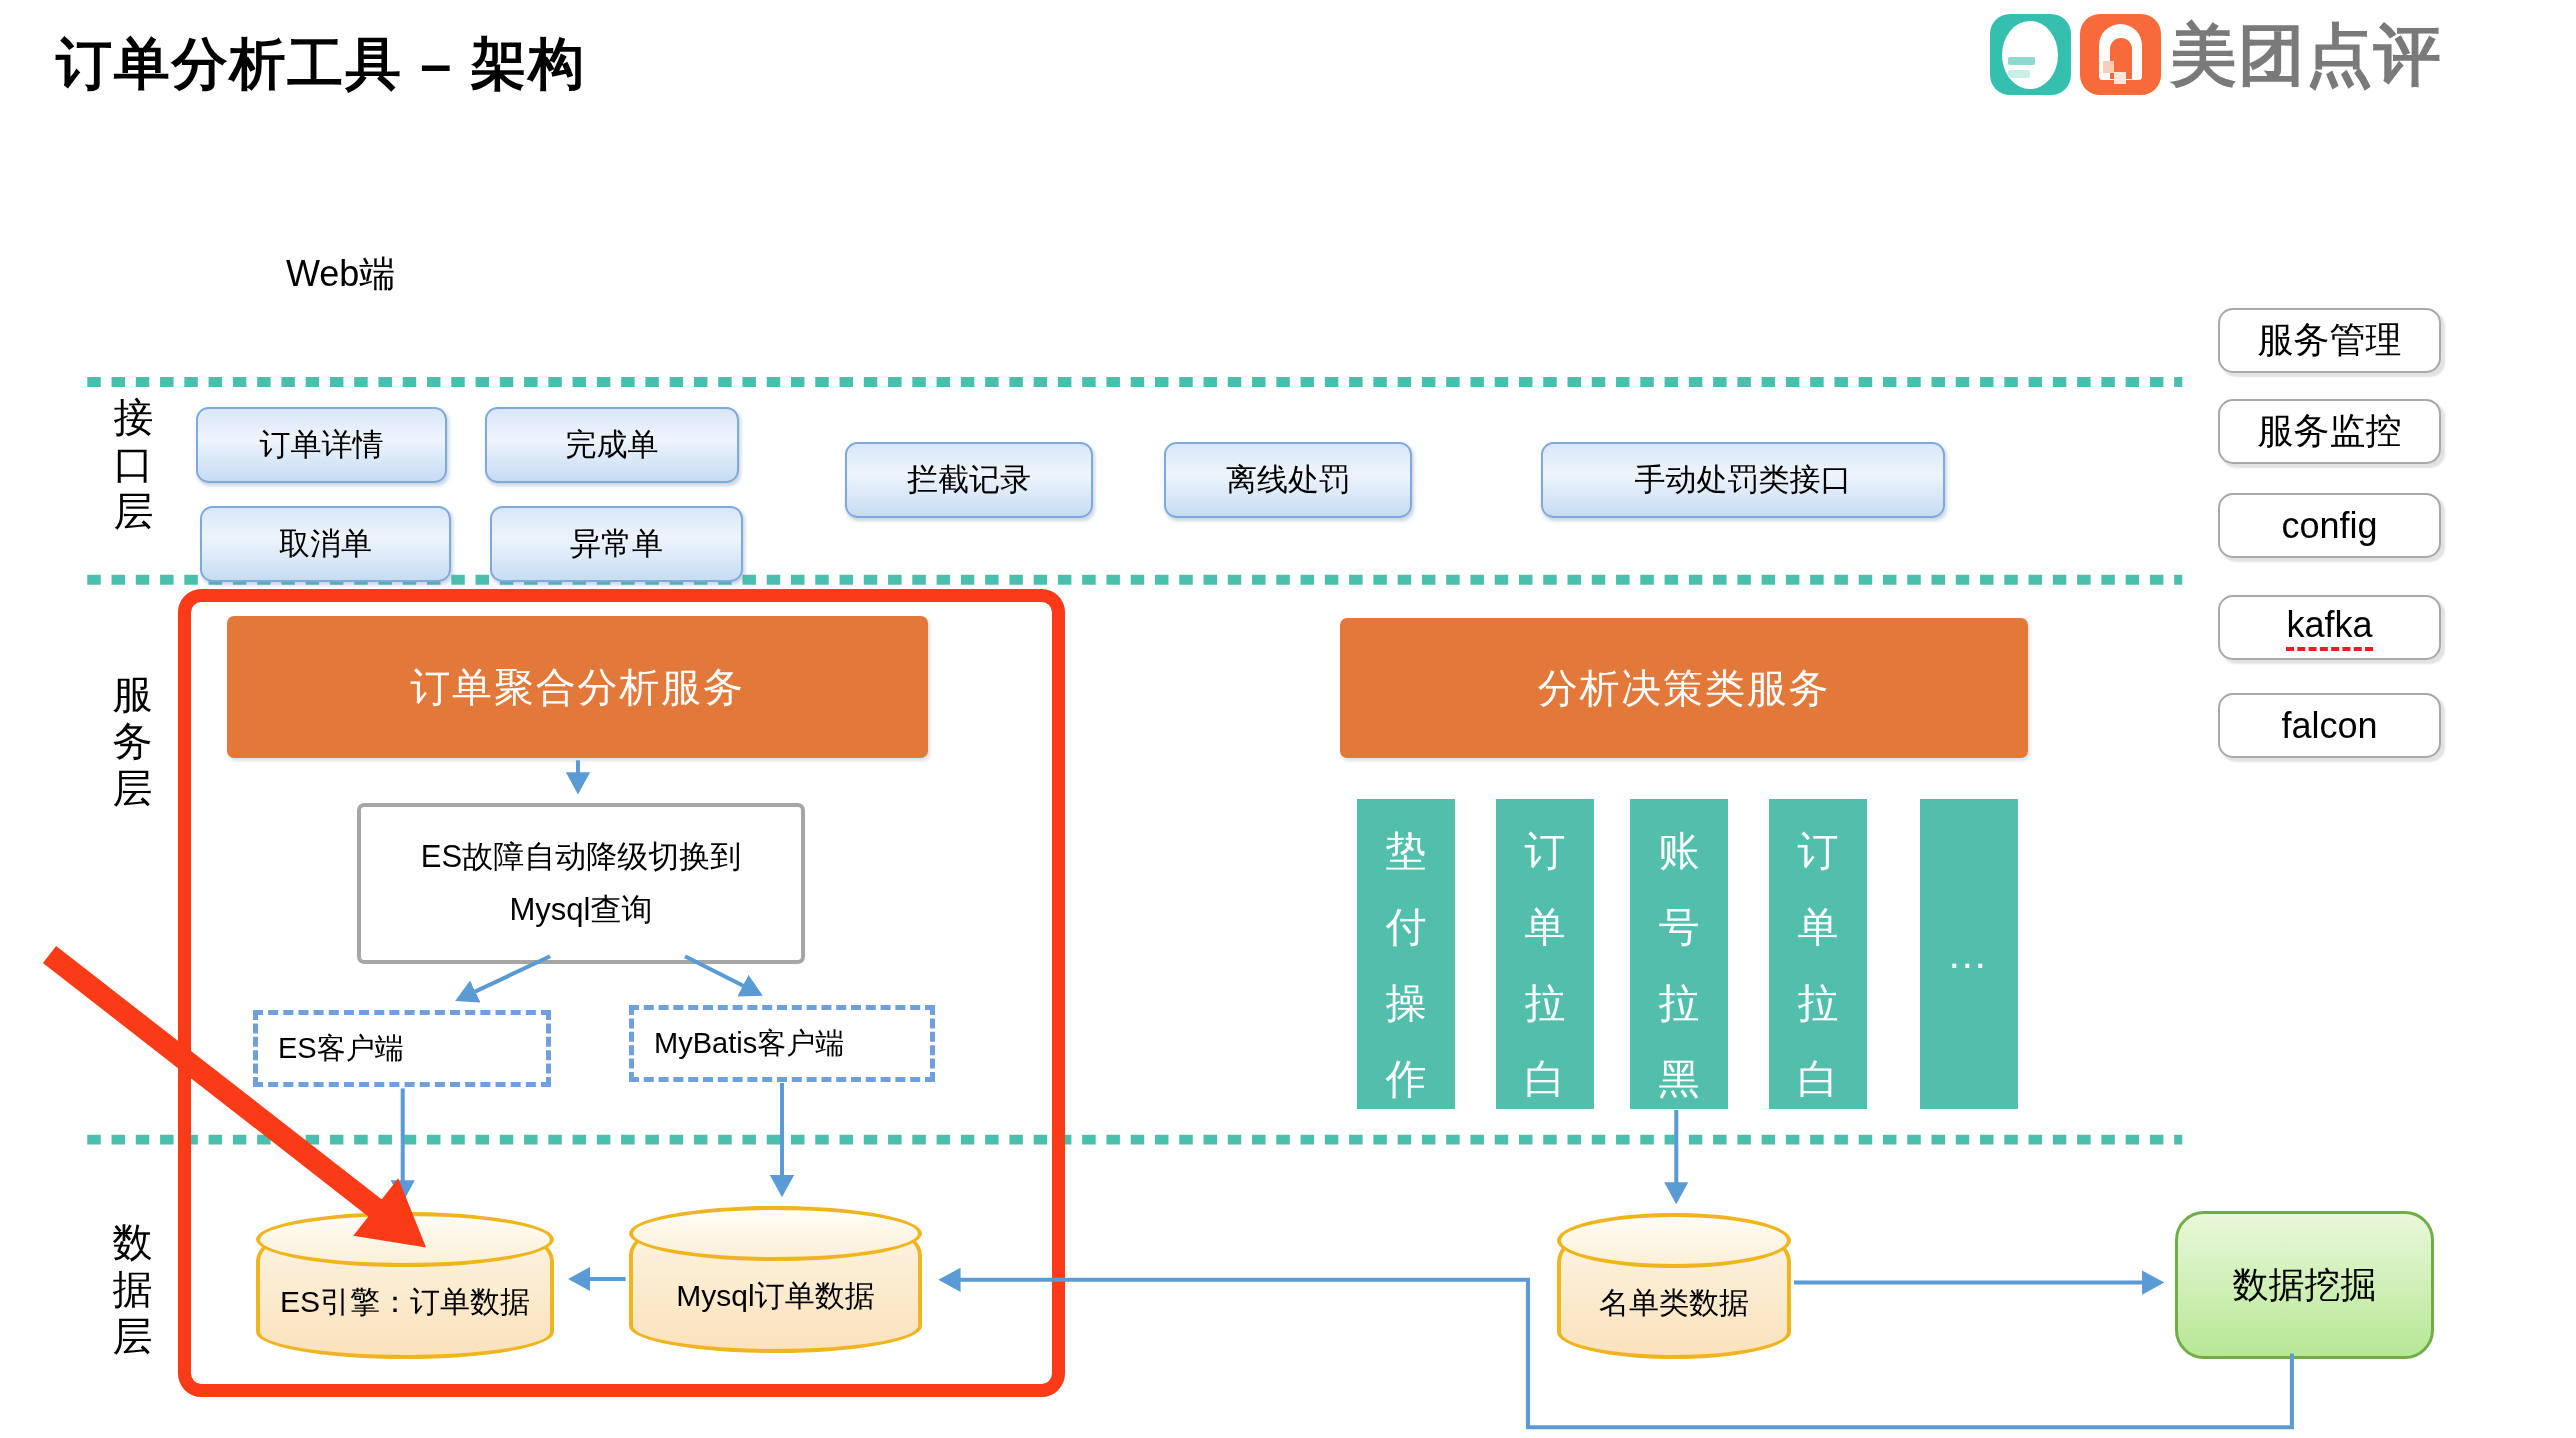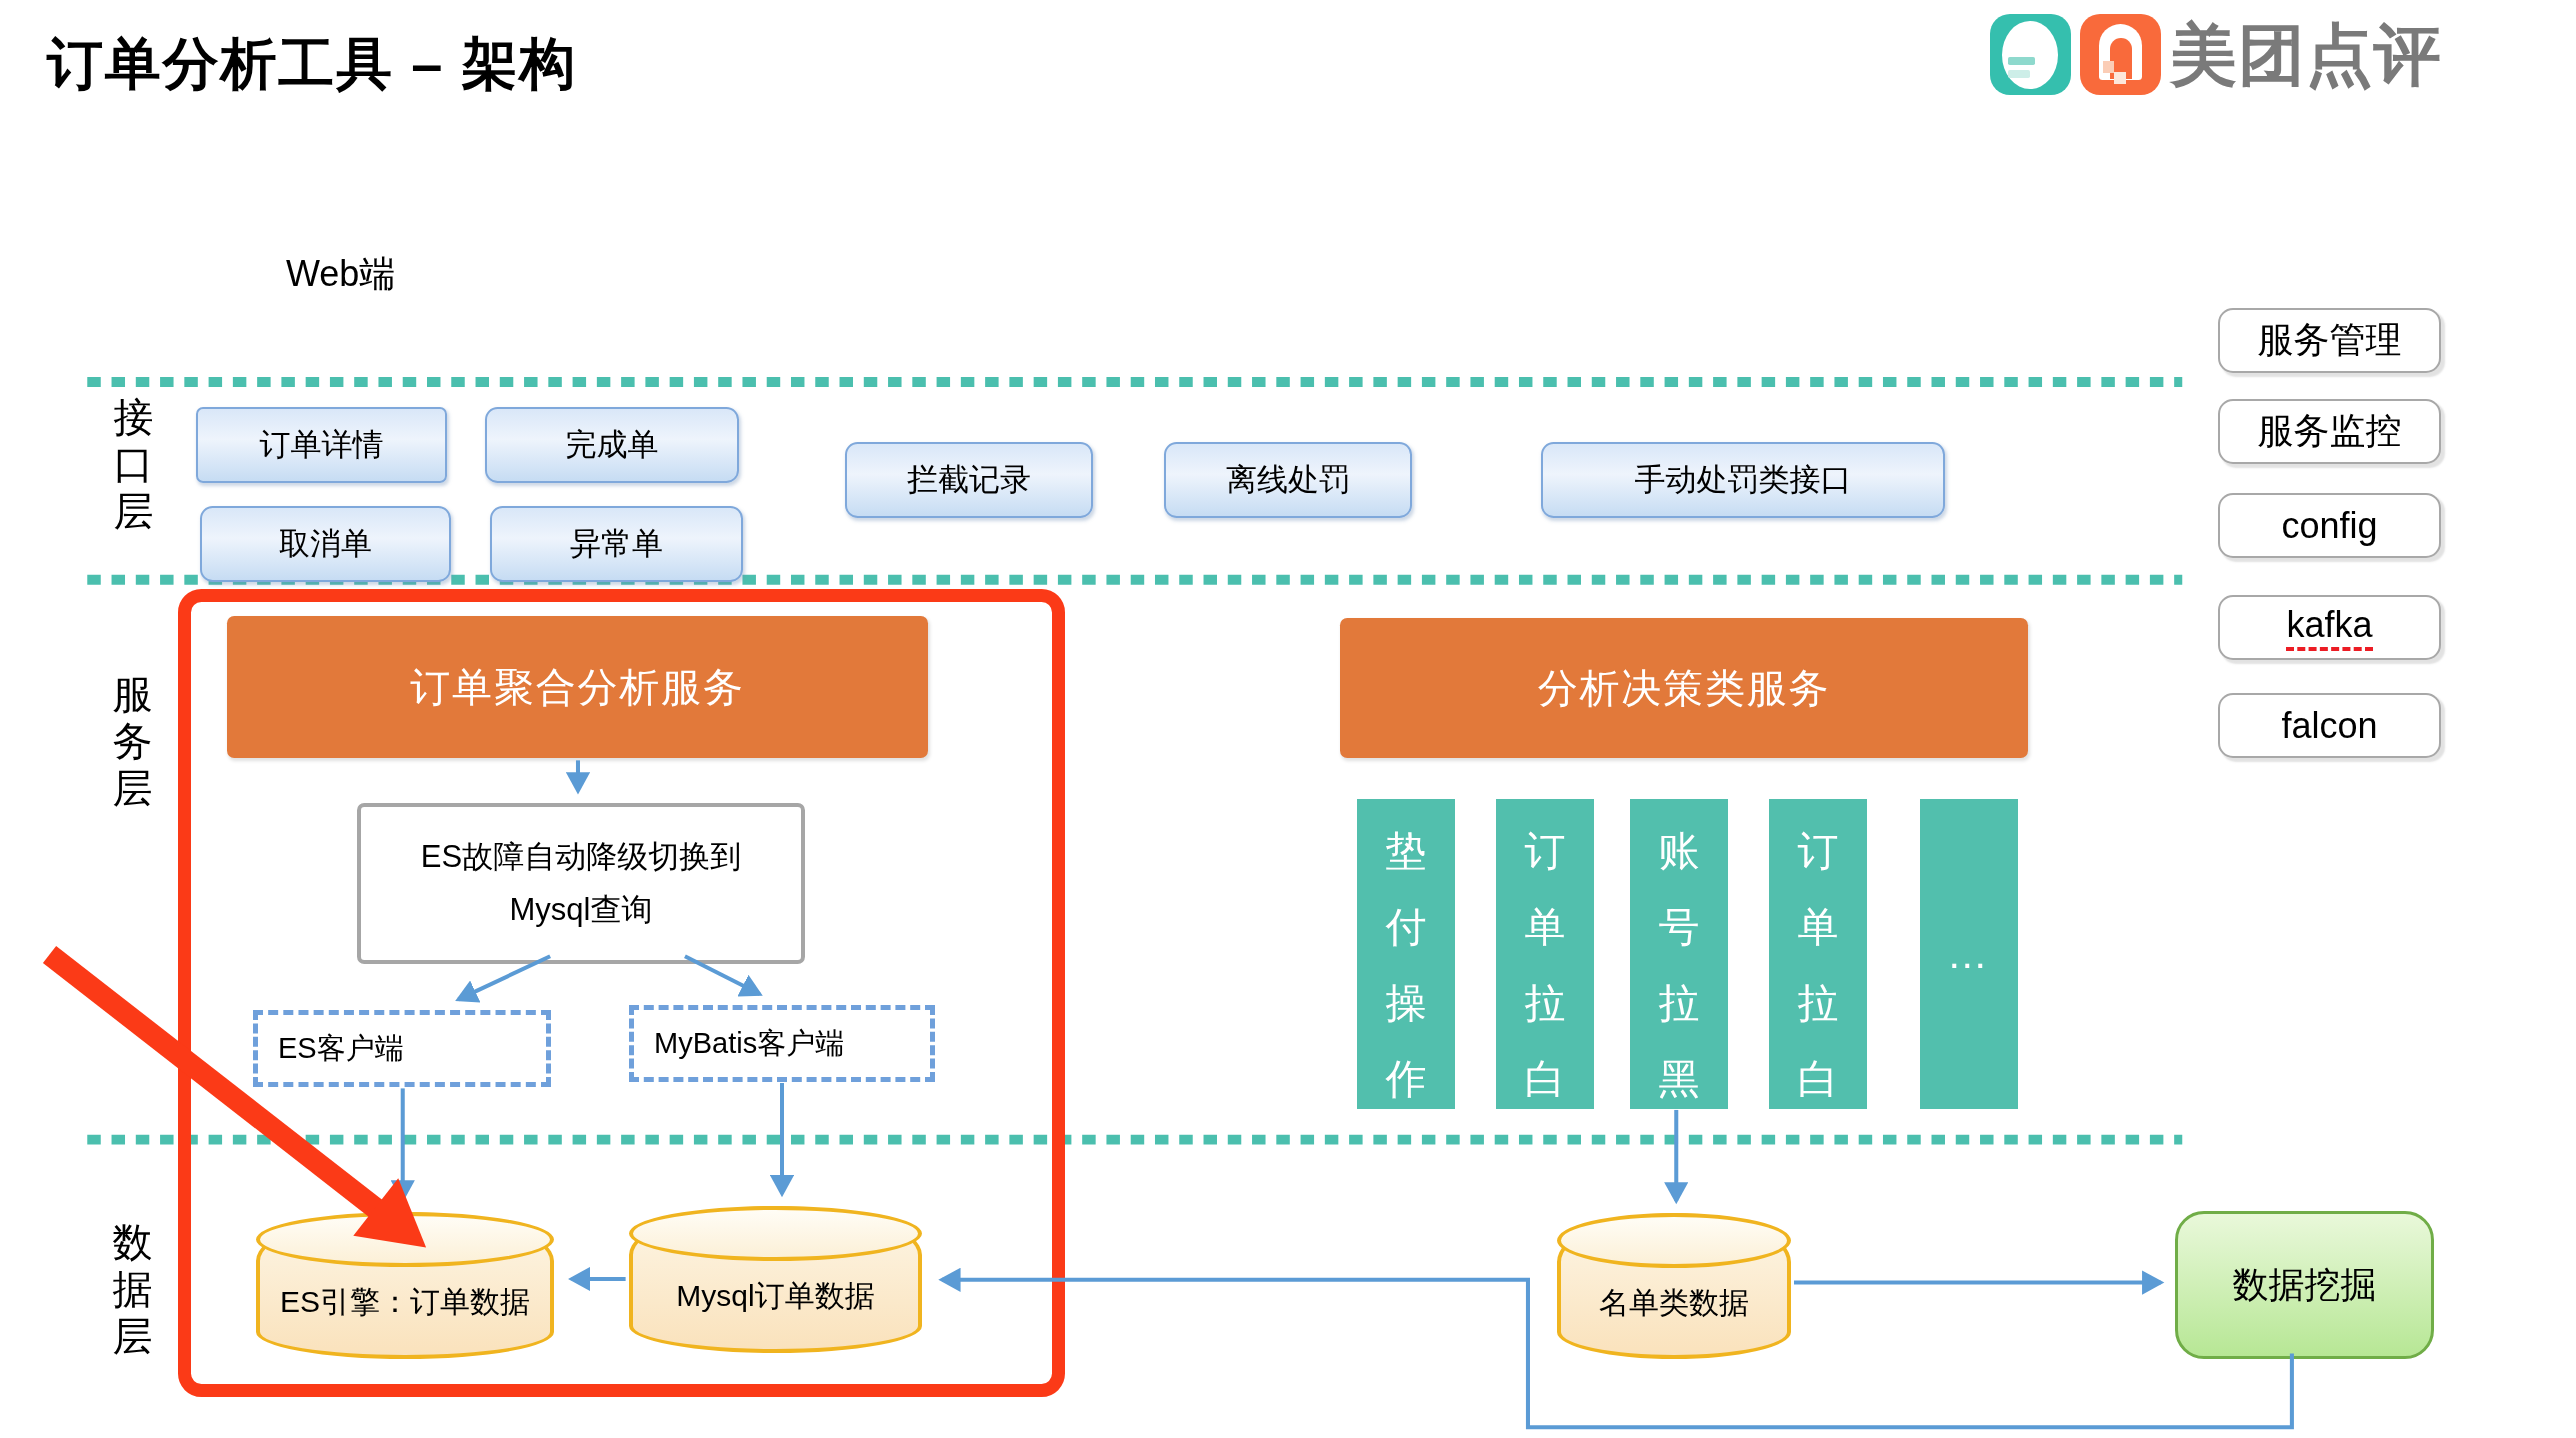--- a/index.html
+++ b/index.html
@@ -2,21 +2,21 @@
 <html style="font-size:14.4px"><head>
 <meta charset="utf-8">
 <style>
   html,body{margin:0;padding:0;background:#ffffff;}
   body{font-family:"Liberation Sans","DejaVu Sans",sans-serif;}
   #canvas{position:relative;width:2576px;height:1438px;background:#fff;overflow:hidden;}
 
   .abs{position:absolute;}
 
   
-  .slide-title{left:47px;top:27px;font-size:56px;font-weight:800;color:#000;letter-spacing:1.8px;}
+  .slide-title{left:56px;top:27px;font-size:56px;font-weight:800;color:#000;letter-spacing:1.8px;}
   .logo-wrap{left:1990px;top:14.4px;display:flex;align-items:center;gap:9px;}
   .logo-tile{width:81px;height:81px;border-radius:20px;position:relative;flex:0 0 auto;}
   .tile-teal{background:#35bfae;}
   .tile-orange{background:#f96a3b;}
   .tile-teal .bubble{position:absolute;left:11.7px;top:6.3px;width:56px;height:68px;background:#fff;border-radius:50%;}
   .tile-teal .stripe1,.tile-teal .stripe2{position:absolute;background:#8ed9cd;height:8px;border-radius:1.8px;}
   .tile-teal .stripe1{left:18px;top:43px;width:27px;}
   .tile-teal .stripe2{left:18px;top:56px;width:21.6px;background:#cdeee8;}
   .tile-orange .arch{position:absolute;left:19px;top:10px;width:43px;height:56px;background:#fff;border-radius:21.6px 21.6px 3.6px 3.6px;}
   .tile-orange .arch-hole{position:absolute;left:30px;top:24px;width:21.6px;height:41px;background:#f96a3b;border-radius:10.8px 10.8px 0 0;}
@@ -103,21 +103,21 @@
     </div>
     <div class="logo-text">美团点评</div>
   </div>
 
   <div class="abs web-label boxes">Web端</div>
 
   <div class="abs rail rail-interface boxes">接口层</div>
   <div class="abs rail rail-service boxes">服务层</div>
   <div class="abs rail rail-data boxes">数据层</div>
 
-  <div class="abs bluebox boxes" style="left:196px;top:407px;width:247px;height:72px;border-radius:7px;">
+  <div class="abs bluebox boxes" style="left:196px;top:407px;width:247px;height:72px;">
     <span>订单详情</span>
   </div>
   <div class="abs bluebox boxes" style="left:485px;top:407px;width:250px;height:72px;">
     <span>完成单</span>
   </div>
   <div class="abs bluebox boxes" style="left:200px;top:506px;width:247px;height:72px;">
     <span>取消单</span>
   </div>
   <div class="abs bluebox boxes" style="left:490px;top:506px;width:249px;height:72px;">
     <span>异常单</span>

